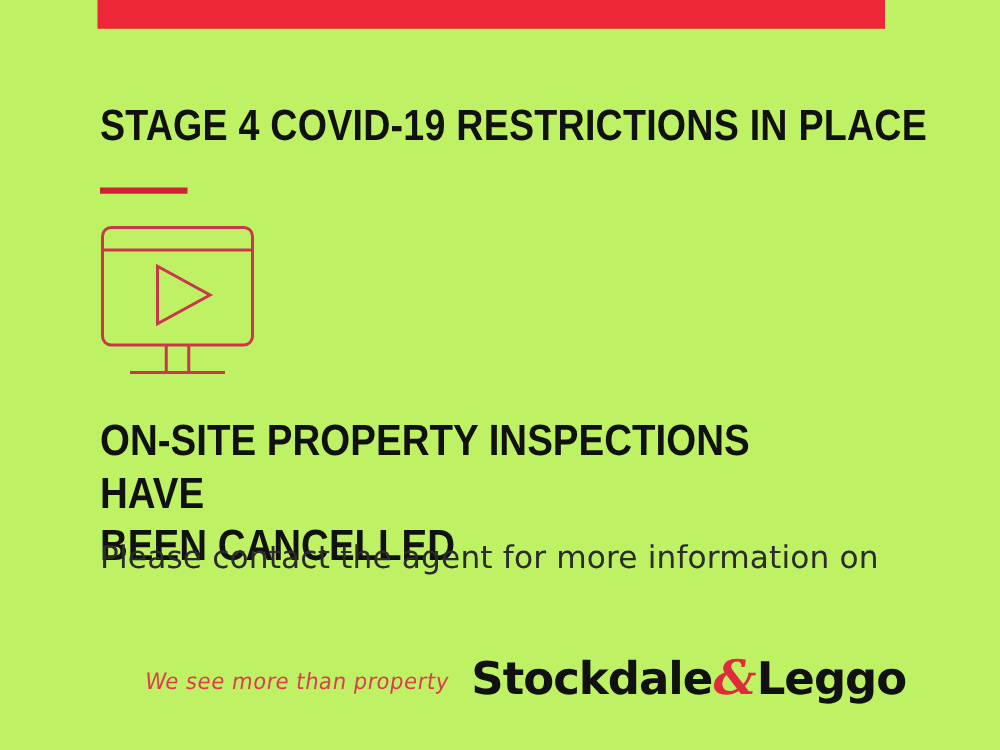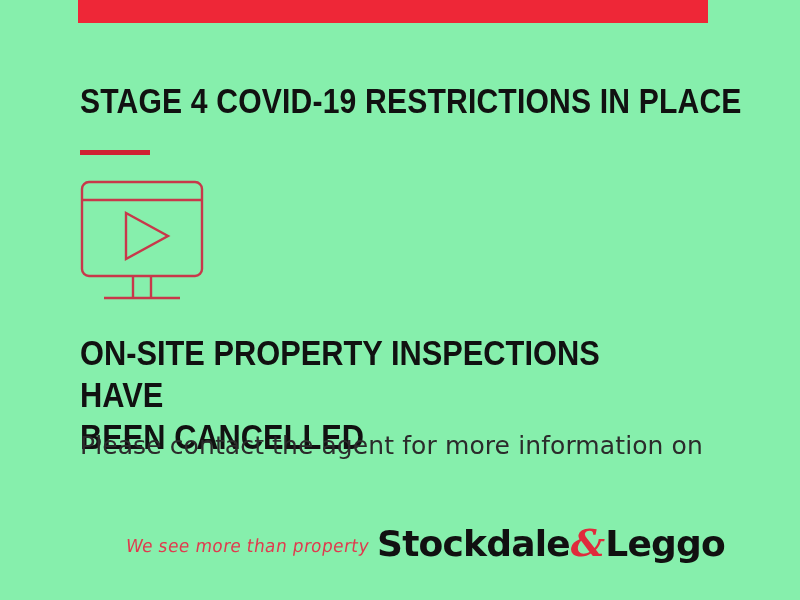--- a/index.html
+++ b/index.html
@@ -10,21 +10,21 @@
     width: 800px;
     height: 600px;
     background: #ffffff;
     font-family: "Liberation Sans", sans-serif;
     overflow: hidden;
   }
   .poster {
     position: relative;
     width: 800px;
     height: 600px;
-    background: #86efac;
+    background: #bef264;
     box-sizing: border-box;
   }
 
   
   .top-bar {
     position: absolute;
     left: 78px;
     top: 0px;
     width: 630px;
     height: 23px;
@@ -127,20 +127,21 @@
   }
   .logo {
     font-family: "DejaVu Sans", sans-serif;
     font-weight: bold;
     font-size: 36px;
     line-height: 38px;
     color: #111111;
     letter-spacing: -0.8px;
     white-space: nowrap;
     margin-bottom: 2px;
+    margin-left: 10px;
   }
   .logo .amp {
     color: #e02b3c;
     font-style: italic;
     font-family: "DejaVu Serif", serif;
     font-weight: bold;
     font-size: 38px;
     padding: 0 1px;
   }
 </style>

